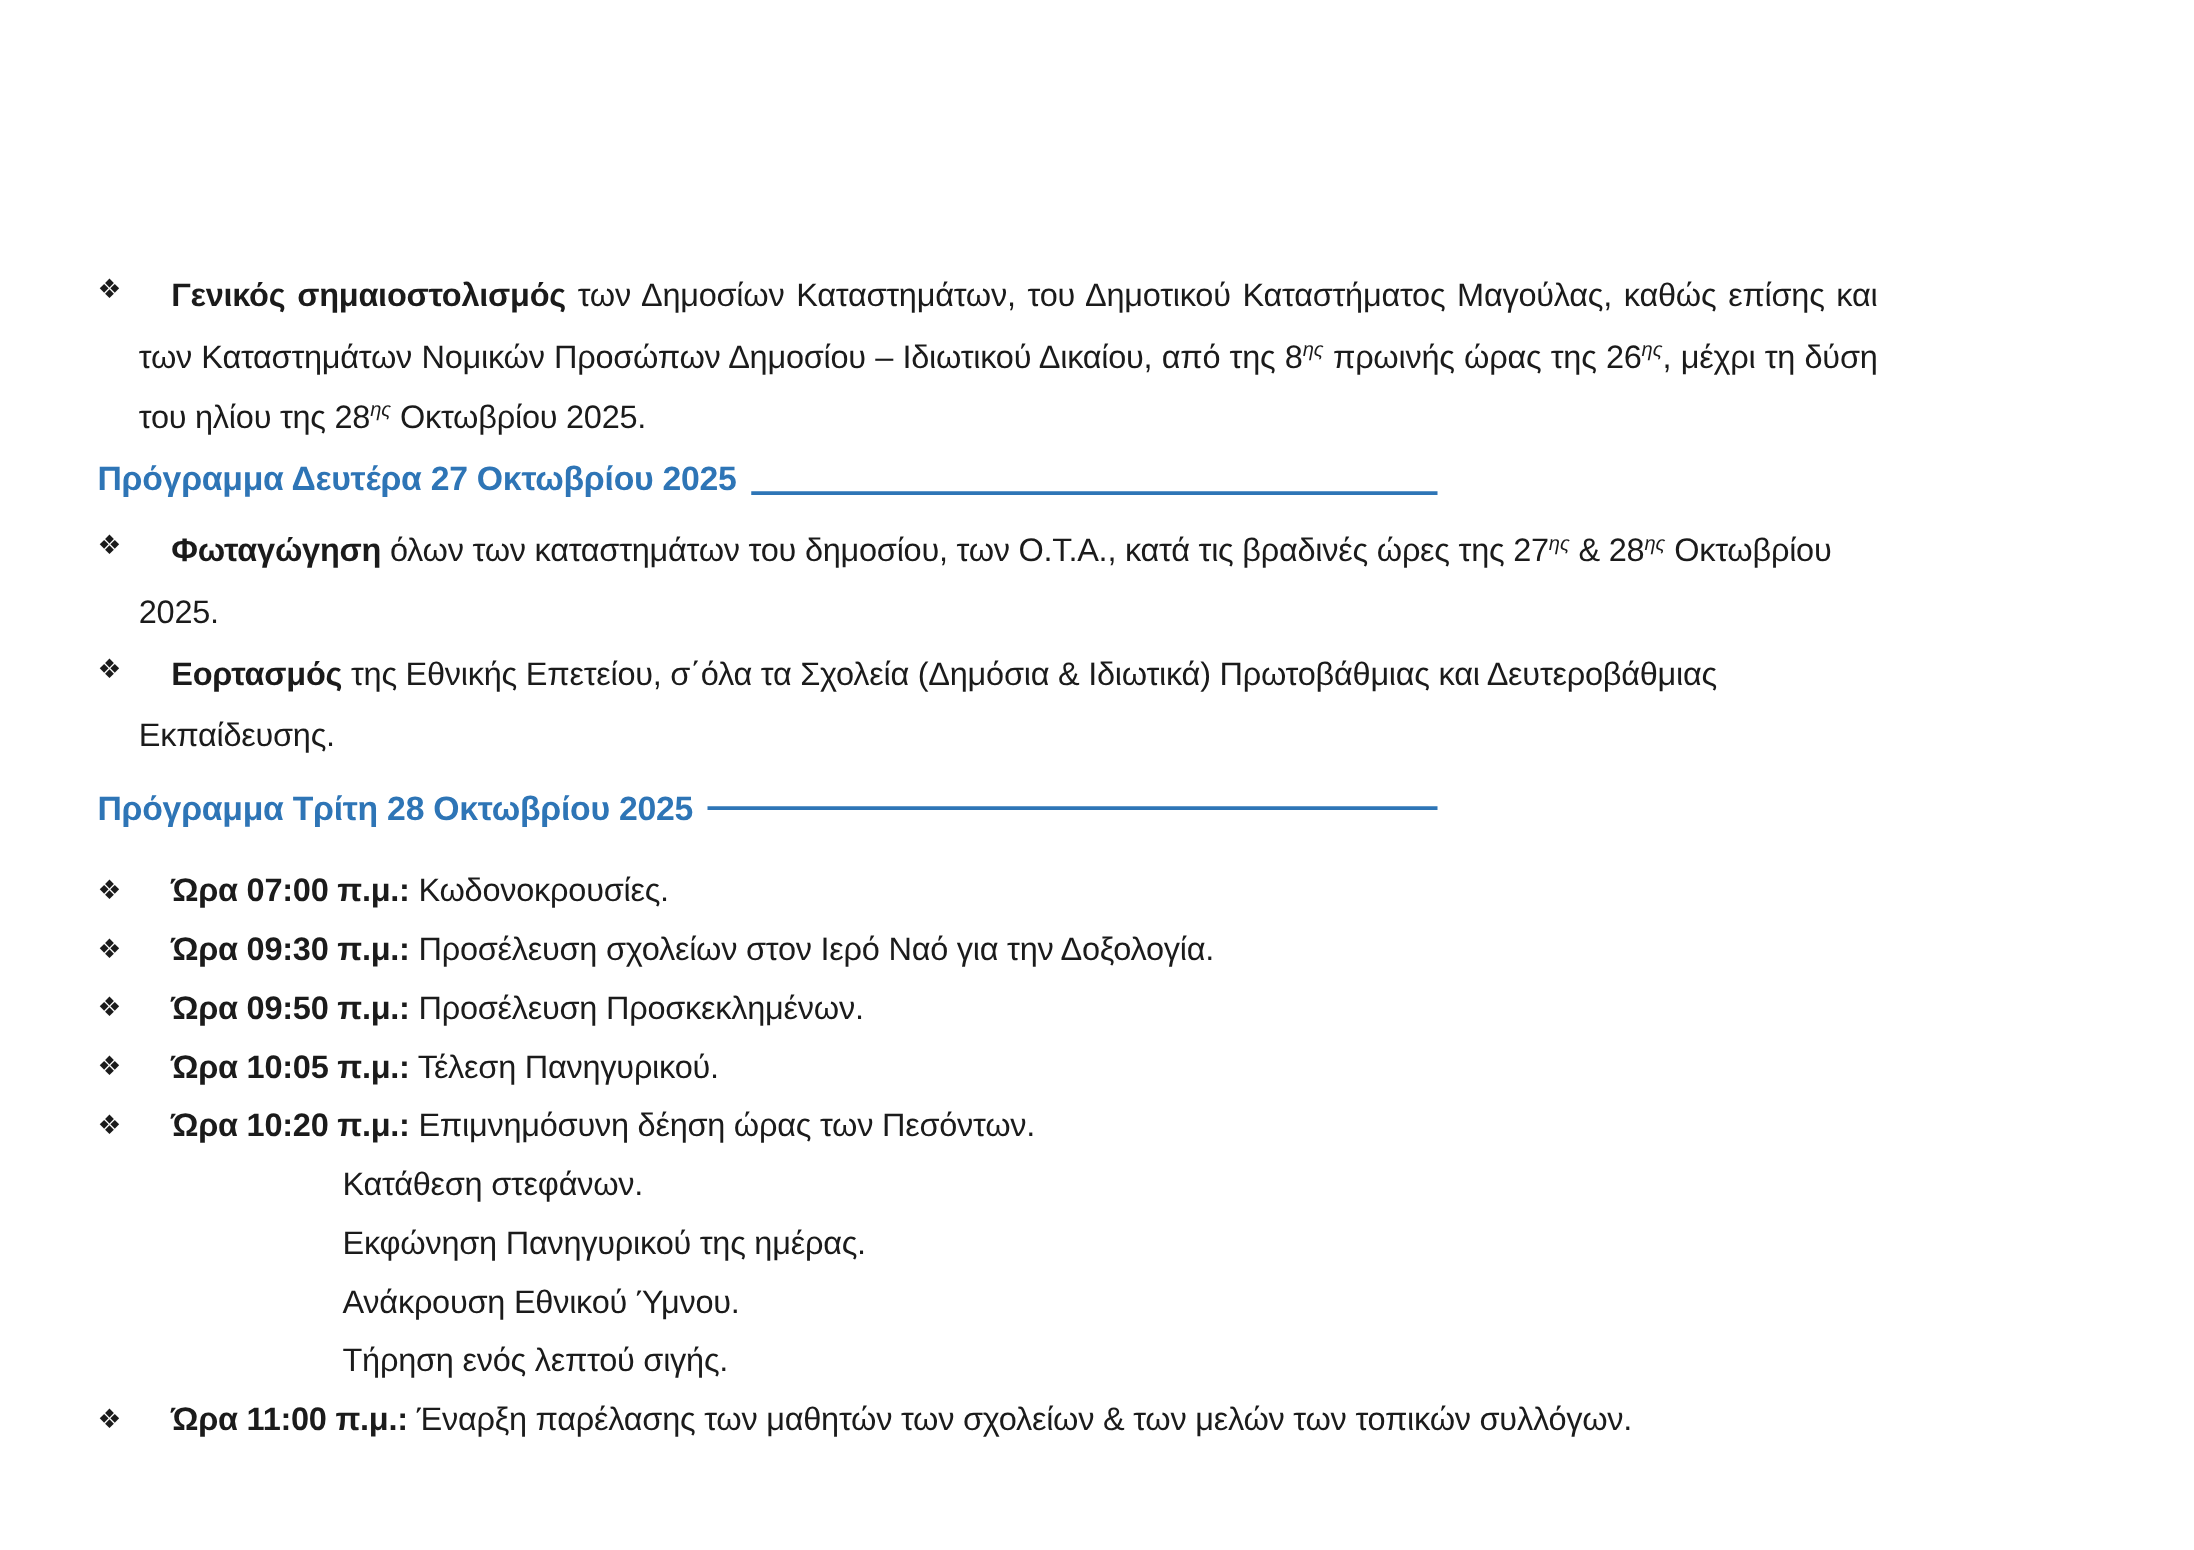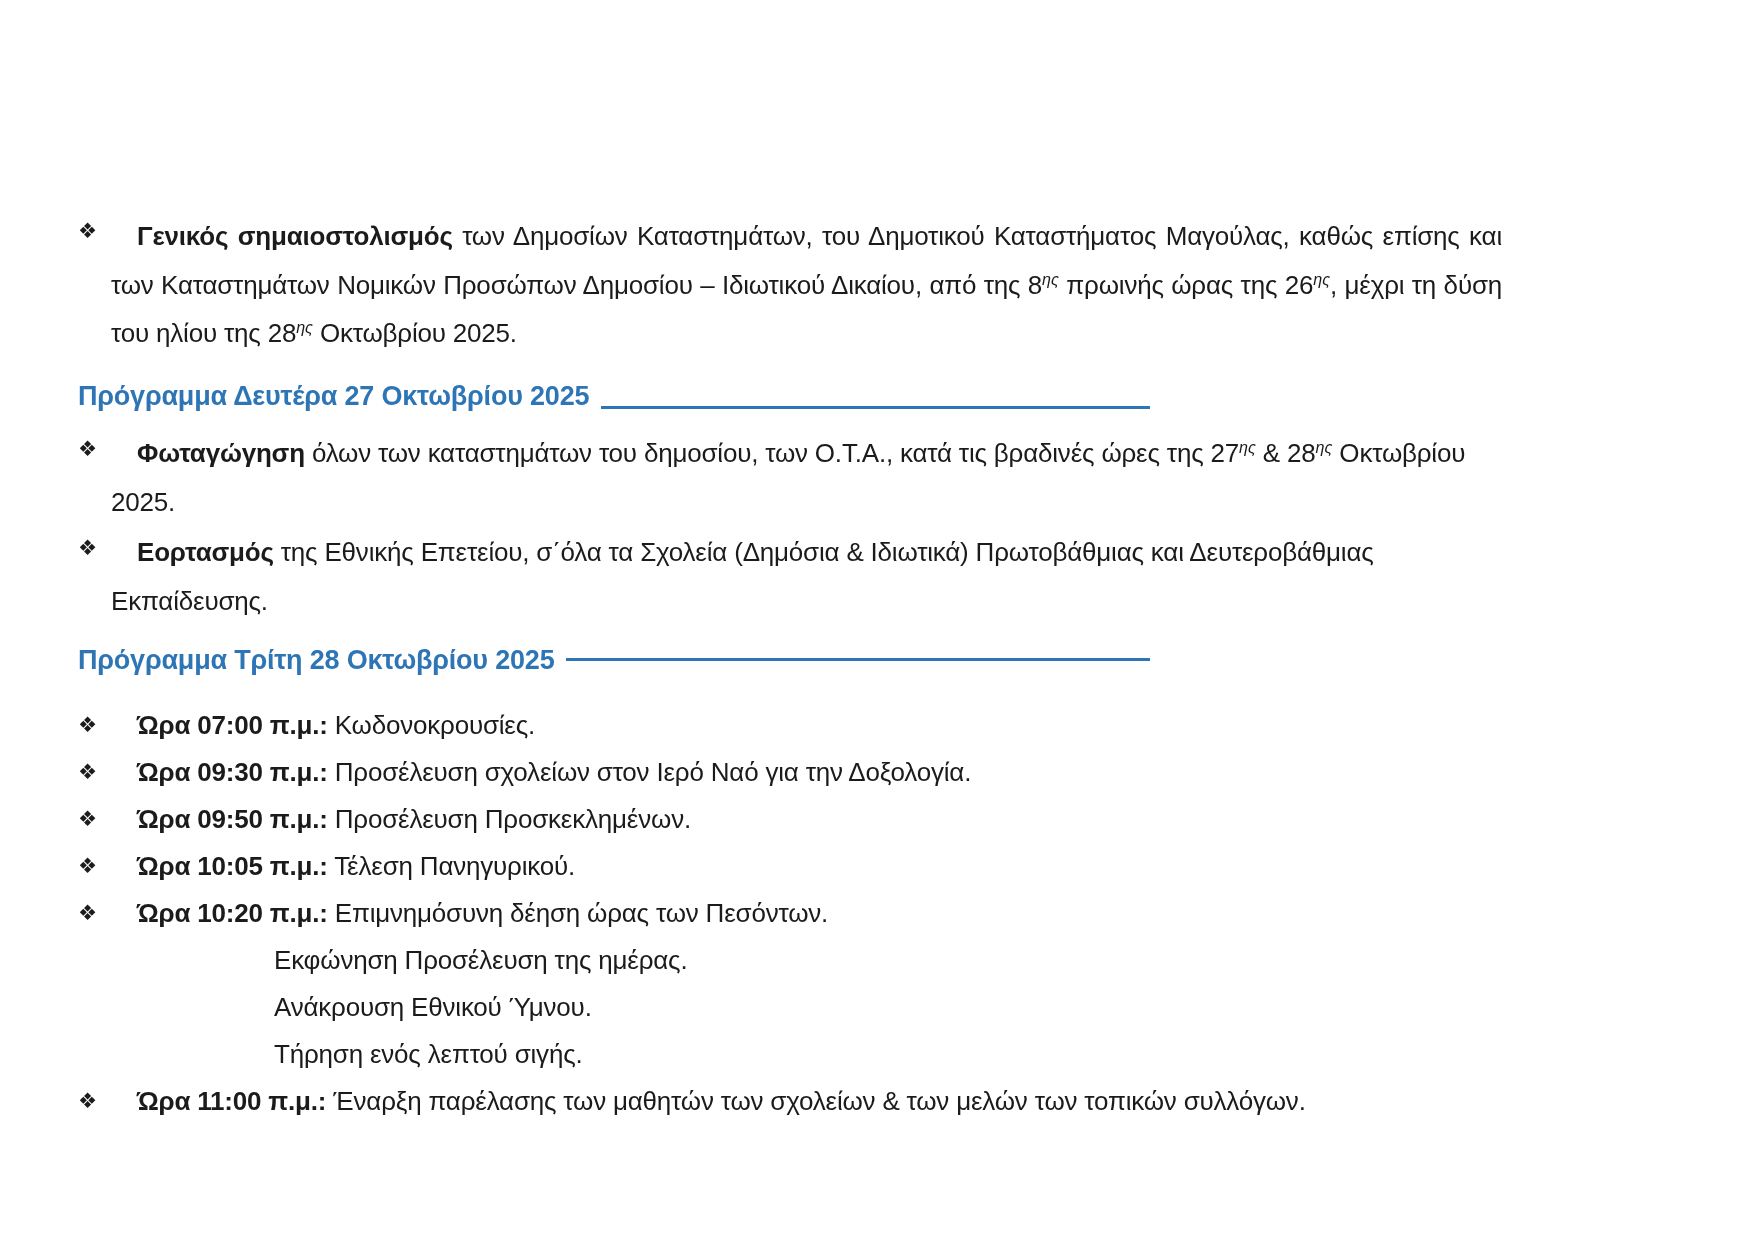--- a/index.html
+++ b/index.html
@@ -59,21 +59,21 @@
     font-size: 27px;
     line-height: 1.15;
     white-space: nowrap;
   }
   .heading-fill {
     flex: 1;
     margin-left: 12px;
     border-bottom: 3px solid #2E75B6;
     margin-bottom: 3px;
   }
-  .doc > .heading:nth-child(2) { margin: 23px 0 17px 0; }
+  .doc > .heading:nth-child(2) { margin: 10px 0 17px 0; }
   .doc > .heading:nth-child(5) { margin: 19px 0 35px 0; align-items: center; }
   
   .schedule-row {
     display: flex;
     align-items: flex-start;
     line-height: 28px;
     margin-bottom: 19px;
   }
   .schedule-body { flex: 1; min-width: 0; }
   .schedule-line { white-space: nowrap; }
@@ -131,21 +131,22 @@
       <div class="schedule-row">
         <span class="bullet-glyph">❖</span>
         <span class="schedule-body">
           <div class="schedule-line"><span class="b">Ώρα 10:05 π.μ.:</span> <span>Τέλεση Πανηγυρικού.</span></div>
         </span>
       </div>
       <div class="schedule-row">
         <span class="bullet-glyph">❖</span>
         <span class="schedule-body">
           <div class="schedule-line"><span class="b">Ώρα 10:20 π.μ.:</span> <span>Επιμνημόσυνη δέηση ώρας των Πεσόντων.</span></div>
-          <div class="sub-line">Εκφώνηση Προσέλευση της ημέρας.</div>
+          <div class="sub-line">Κατάθεση στεφάνων.</div>
+          <div class="sub-line">Εκφώνηση Πανηγυρικού της ημέρας.</div>
           <div class="sub-line">Ανάκρουση Εθνικού Ύμνου.</div>
           <div class="sub-line">Τήρηση ενός λεπτού σιγής.</div>
         </span>
       </div>
       <div class="schedule-row">
         <span class="bullet-glyph">❖</span>
         <span class="schedule-body">
           <div class="schedule-line"><span class="b">Ώρα 11:00 π.μ.:</span> <span>Έναρξη παρέλασης των μαθητών των σχολείων &amp; των μελών των τοπικών συλλόγων.</span></div>
         </span>
       </div>

